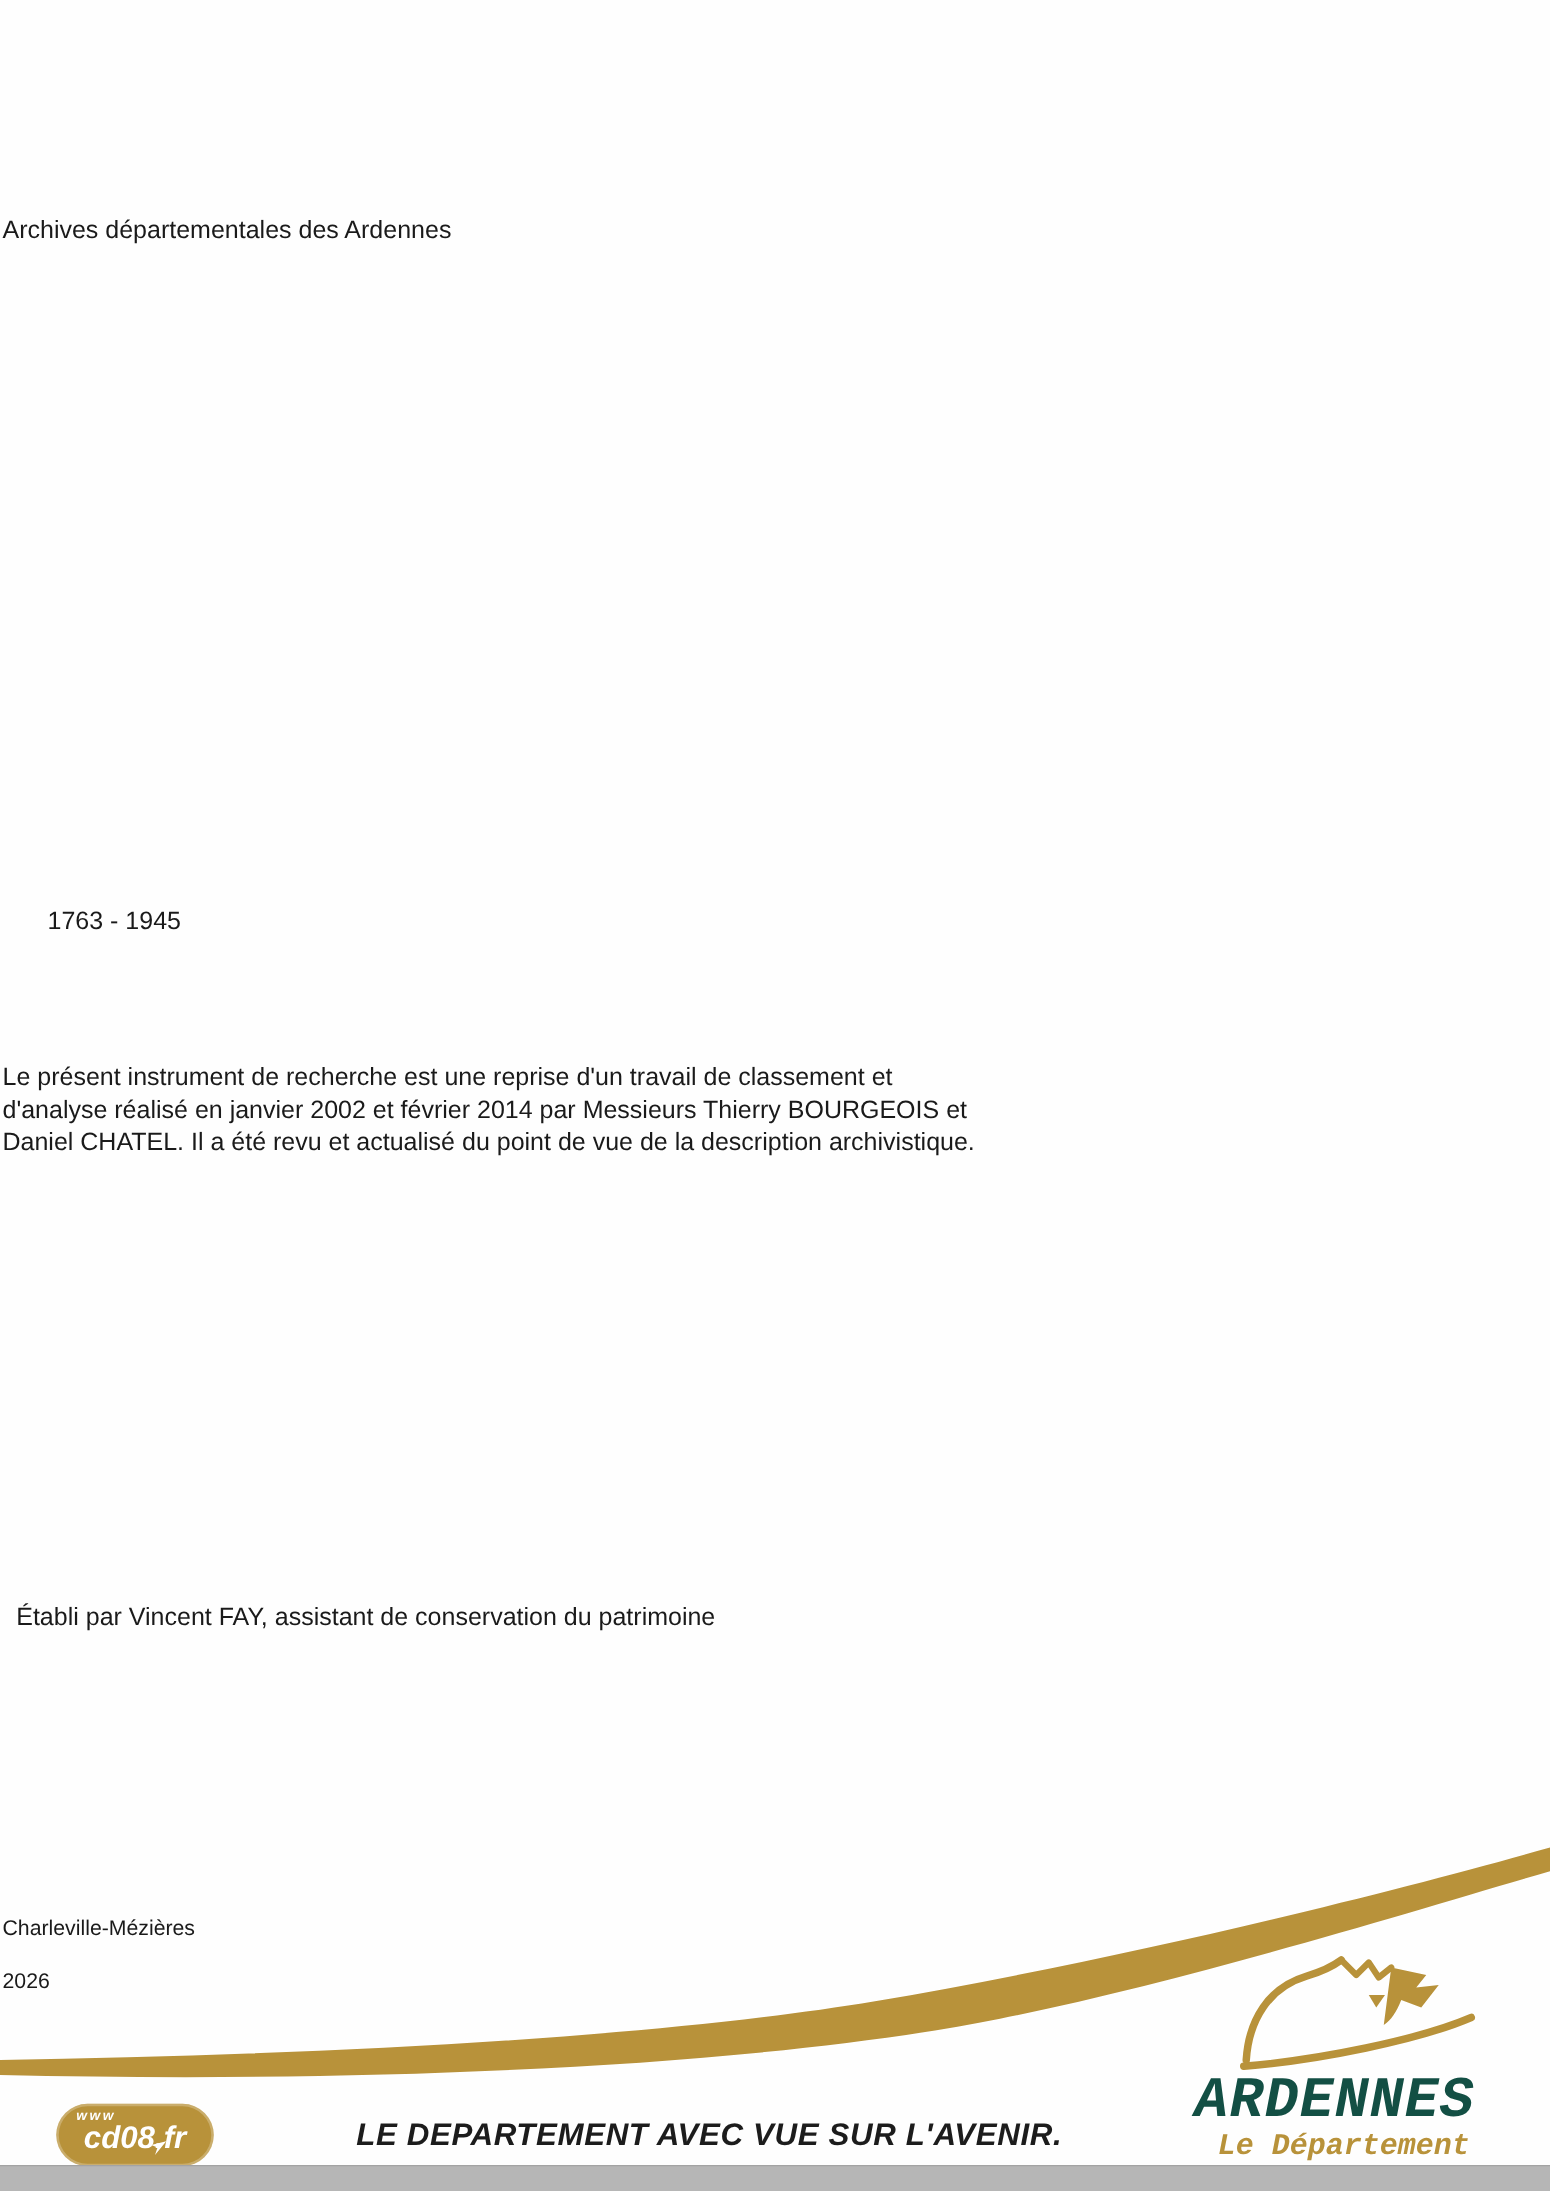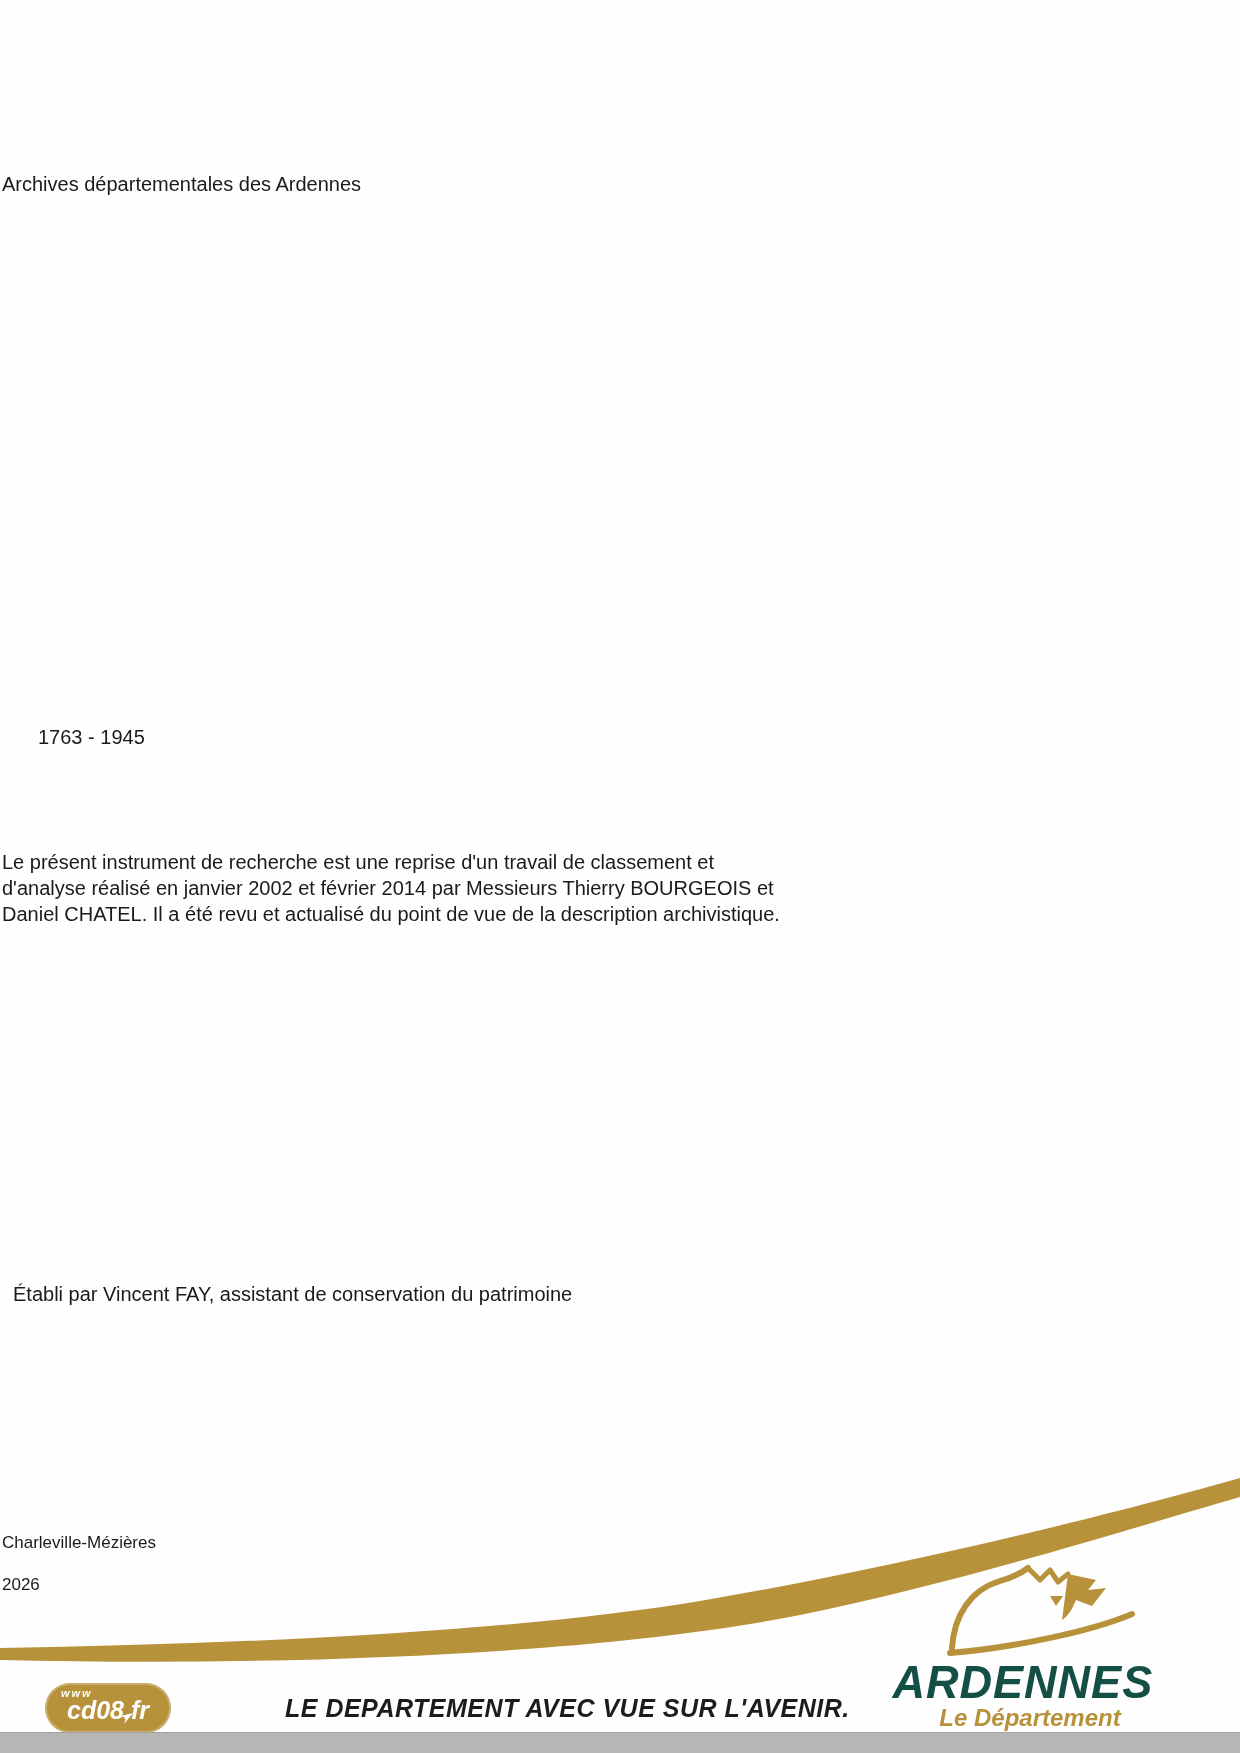--- a/index.html
+++ b/index.html
@@ -45,21 +45,21 @@
   .cd08 .cursor{position:absolute;left:76px;top:28px;}
 
   
   .slogan{
     position:absolute;left:285px;top:1694px;white-space:nowrap;
     font-size:25px;font-weight:bold;font-style:italic;
     color:var(--slogan,#1c1c1c);letter-spacing:.5px;
   }
 
   
-  .ardennes{position:absolute;left:860px;top:1558px;width:335px;height:178px;}
+  .ardennes{position:absolute;left:905px;top:1558px;width:335px;height:178px;font-family:Liberation Mono, monospace;}
   .ardennes .boar{position:absolute;left:40px;top:0px;}
   .ardennes .name{
     position:absolute;left:6px;top:97px;width:320px;text-align:center;
     color:var(--green,#134f44);
     font-size:46px;font-weight:bold;font-style:italic;letter-spacing:1px;
     transform:scaleX(.98);transform-origin:left;
   }
   .ardennes .tagline{
     position:absolute;left:50px;top:146px;width:240px;text-align:center;
     color:var(--gold,#b8923a);

